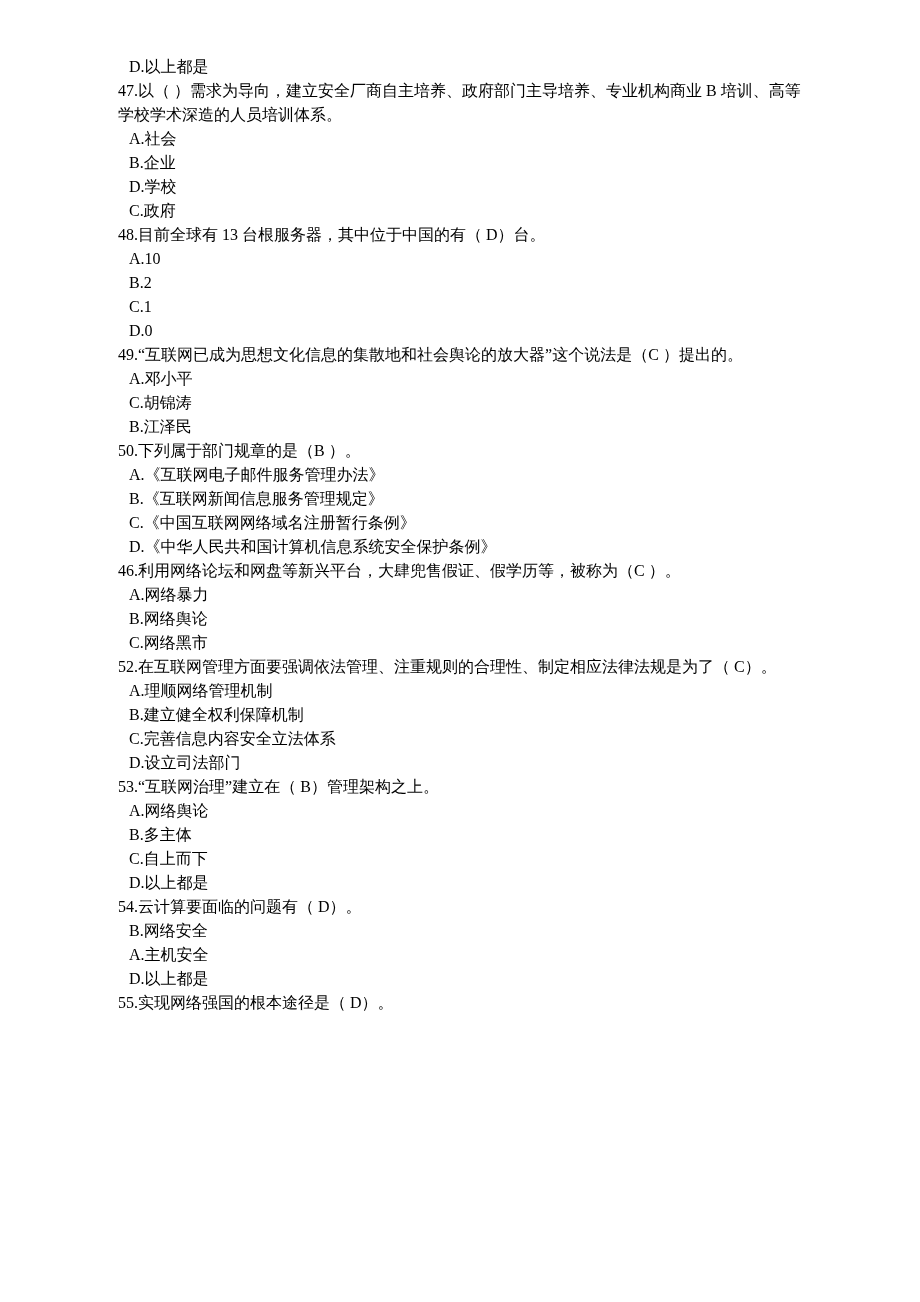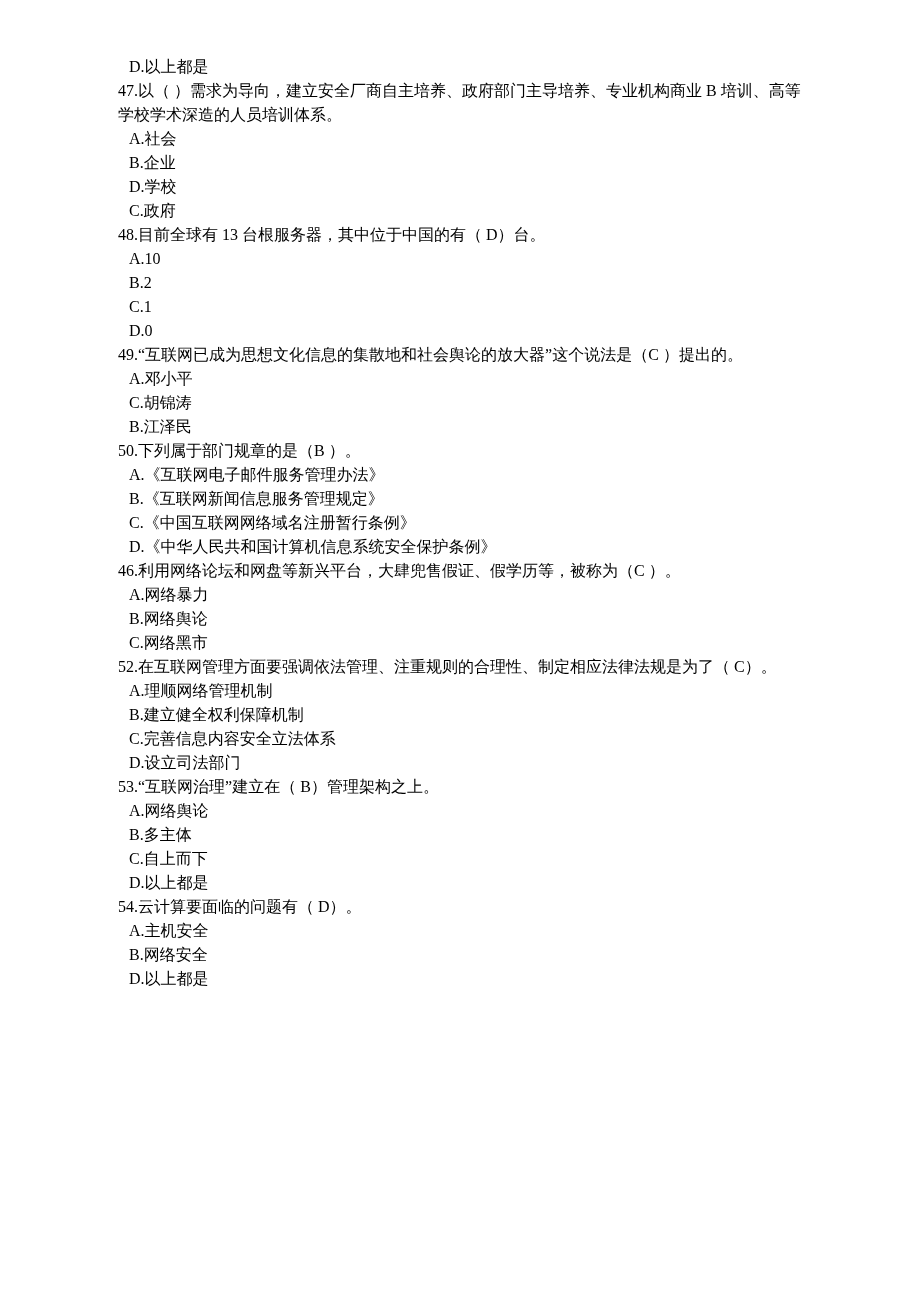--- a/index.html
+++ b/index.html
@@ -60,18 +60,19 @@
   <div class="option">C.完善信息内容安全立法体系</div>
   <div class="option">D.设立司法部门</div>
 
   <div>53.“互联网治理”建立在（ B）管理架构之上。</div>
   <div class="option">A.网络舆论</div>
   <div class="option">B.多主体</div>
   <div class="option">C.自上而下</div>
   <div class="option">D.以上都是</div>
 
   <div>54.云计算要面临的问题有（ D）。</div>
+  <div class="option">B.网络安全</div>
   <div class="option">A.主机安全</div>
-  <div class="option">B.网络安全</div>
   <div class="option">D.以上都是</div>
 
+  <div>55.实现网络强国的根本途径是（ D）。</div>
 
 </div>
 
 </body></html>

